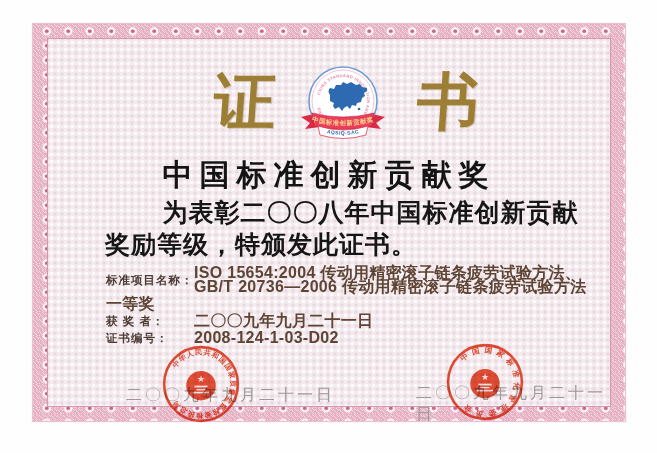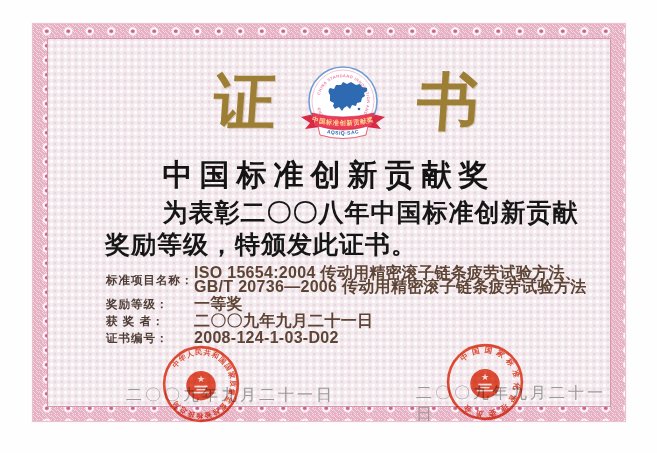--- a/index.html
+++ b/index.html
@@ -119,21 +119,20 @@
         <div class="body-line-1">为表彰二〇〇八年中国标准创新贡献</div>
         <div class="body-line-2">奖励等级，特颁发此证书。</div>
       </div>
 
       <div class="fields">
         <div class="field-row">
           <div class="field-label">标准项目名称：</div>
           <div class="field-value">ISO 15654:2004 传动用精密滚子链条疲劳试验方法、GB/T 20736—2006 传动用精密滚子链条疲劳试验方法</div>
         </div>
         <div class="field-row">
-          <div class="field-label">奖励等级：</div>
           <div class="field-value">一等奖</div>
         </div>
         <div class="field-row">
           <div class="field-label">获 奖 者：</div>
           <div class="field-value">二〇〇九年九月二十一日</div>
         </div>
         <div class="field-row">
           <div class="field-label">证书编号：</div>
           <div class="field-value">2008-124-1-03-D02</div>
         </div>

